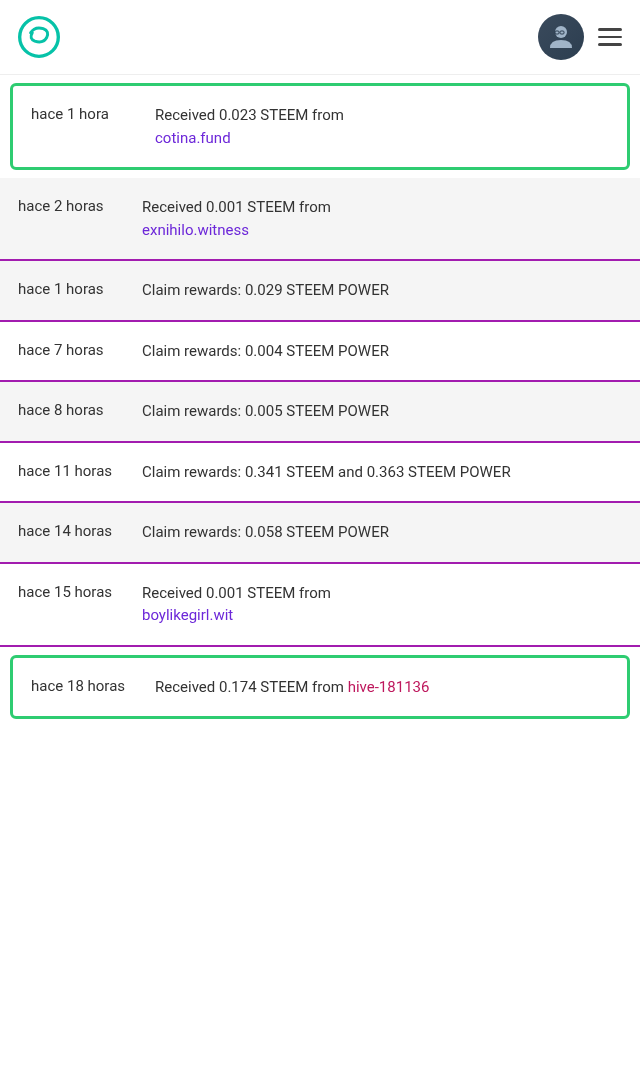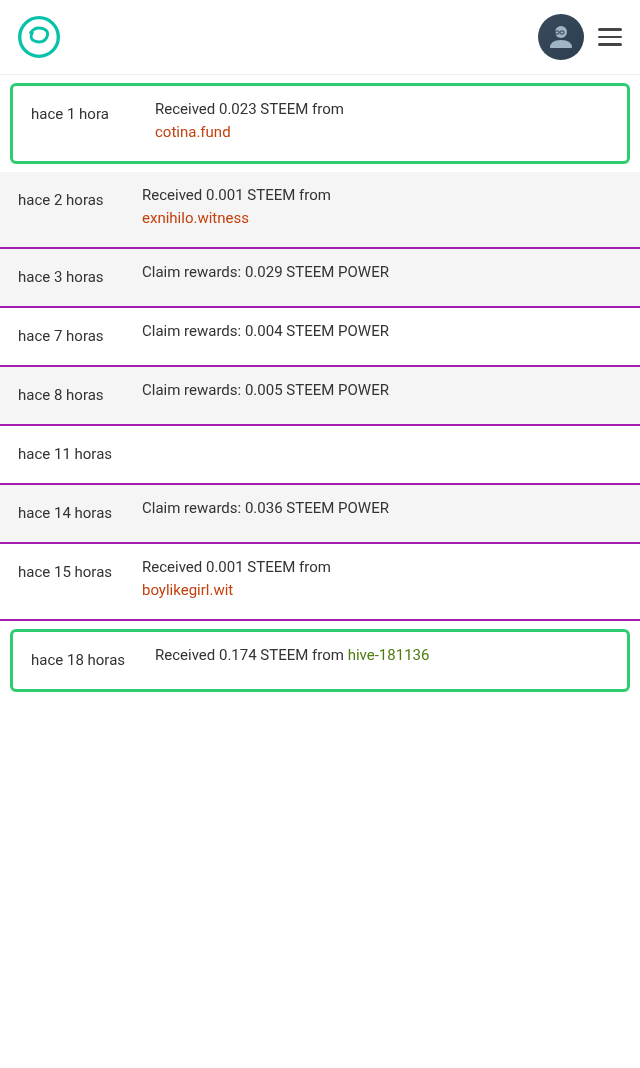--- a/index.html
+++ b/index.html
@@ -95,32 +95,32 @@
     .tx-time {
       width: 130px;
       min-width: 130px;
       padding: 18px 12px 18px 18px;
       font-size: 15px;
       color: #333;
       line-height: 1.4;
     }
     .tx-detail {
       flex: 1;
-      padding: 12px 16px 18px 12px;
+      padding: 18px 16px 18px 12px;
       font-size: 15px;
       color: #333;
       line-height: 1.5;
     }
     .tx-detail .tx-link {
-      color: #c2410c;
+      color: #6d28d9;
       text-decoration: none;
       display: block;
     }
     .tx-detail .tx-link-inline {
-      color: #4d7c0f;
+      color: #be185d;
       text-decoration: none;
     }
   </style>
 </head>
 <body>
 
 <header class="header">
 
   <svg class="logo-icon" viewBox="0 0 50 50" xmlns="http://www.w3.org/2000/svg">
     <circle cx="25" cy="25" r="23" fill="none" stroke="#06c2a8" stroke-width="4"></circle>
@@ -151,37 +151,38 @@
 <div class="tx-list" id="tx-list">
 <div class="tx-row highlighted">
       <div class="tx-time">hace 1 hora</div>
       <div class="tx-detail"><span>Received 0.023 STEEM from </span><a class="tx-link" href="#">cotina.fund</a></div>
     </div>
     <div class="tx-row shaded">
       <div class="tx-time">hace 2 horas</div>
       <div class="tx-detail"><span>Received 0.001 STEEM from </span><a class="tx-link" href="#">exnihilo.witness</a></div>
     </div>
     <div class="tx-row shaded">
-      <div class="tx-time">hace 3 horas</div>
+      <div class="tx-time">hace 1 horas</div>
       <div class="tx-detail">Claim rewards: 0.029 STEEM POWER</div>
     </div>
     <div class="tx-row">
       <div class="tx-time">hace 7 horas</div>
       <div class="tx-detail">Claim rewards: 0.004 STEEM POWER</div>
     </div>
     <div class="tx-row shaded">
       <div class="tx-time">hace 8 horas</div>
       <div class="tx-detail">Claim rewards: 0.005 STEEM POWER</div>
     </div>
     <div class="tx-row">
       <div class="tx-time">hace 11 horas</div>
+      <div class="tx-detail">Claim rewards: 0.341 STEEM and 0.363 STEEM POWER</div>
     </div>
     <div class="tx-row shaded">
       <div class="tx-time">hace 14 horas</div>
-      <div class="tx-detail">Claim rewards: 0.036 STEEM POWER</div>
+      <div class="tx-detail">Claim rewards: 0.058 STEEM POWER</div>
     </div>
     <div class="tx-row">
       <div class="tx-time">hace 15 horas</div>
       <div class="tx-detail"><span>Received 0.001 STEEM from </span><a class="tx-link" href="#">boylikegirl.wit</a></div>
     </div>
     <div class="tx-row highlighted">
       <div class="tx-time">hace 18 horas</div>
       <div class="tx-detail">Received 0.174 STEEM from <a class="tx-link-inline" href="#">hive-181136</a></div>
     </div>
   </div>

